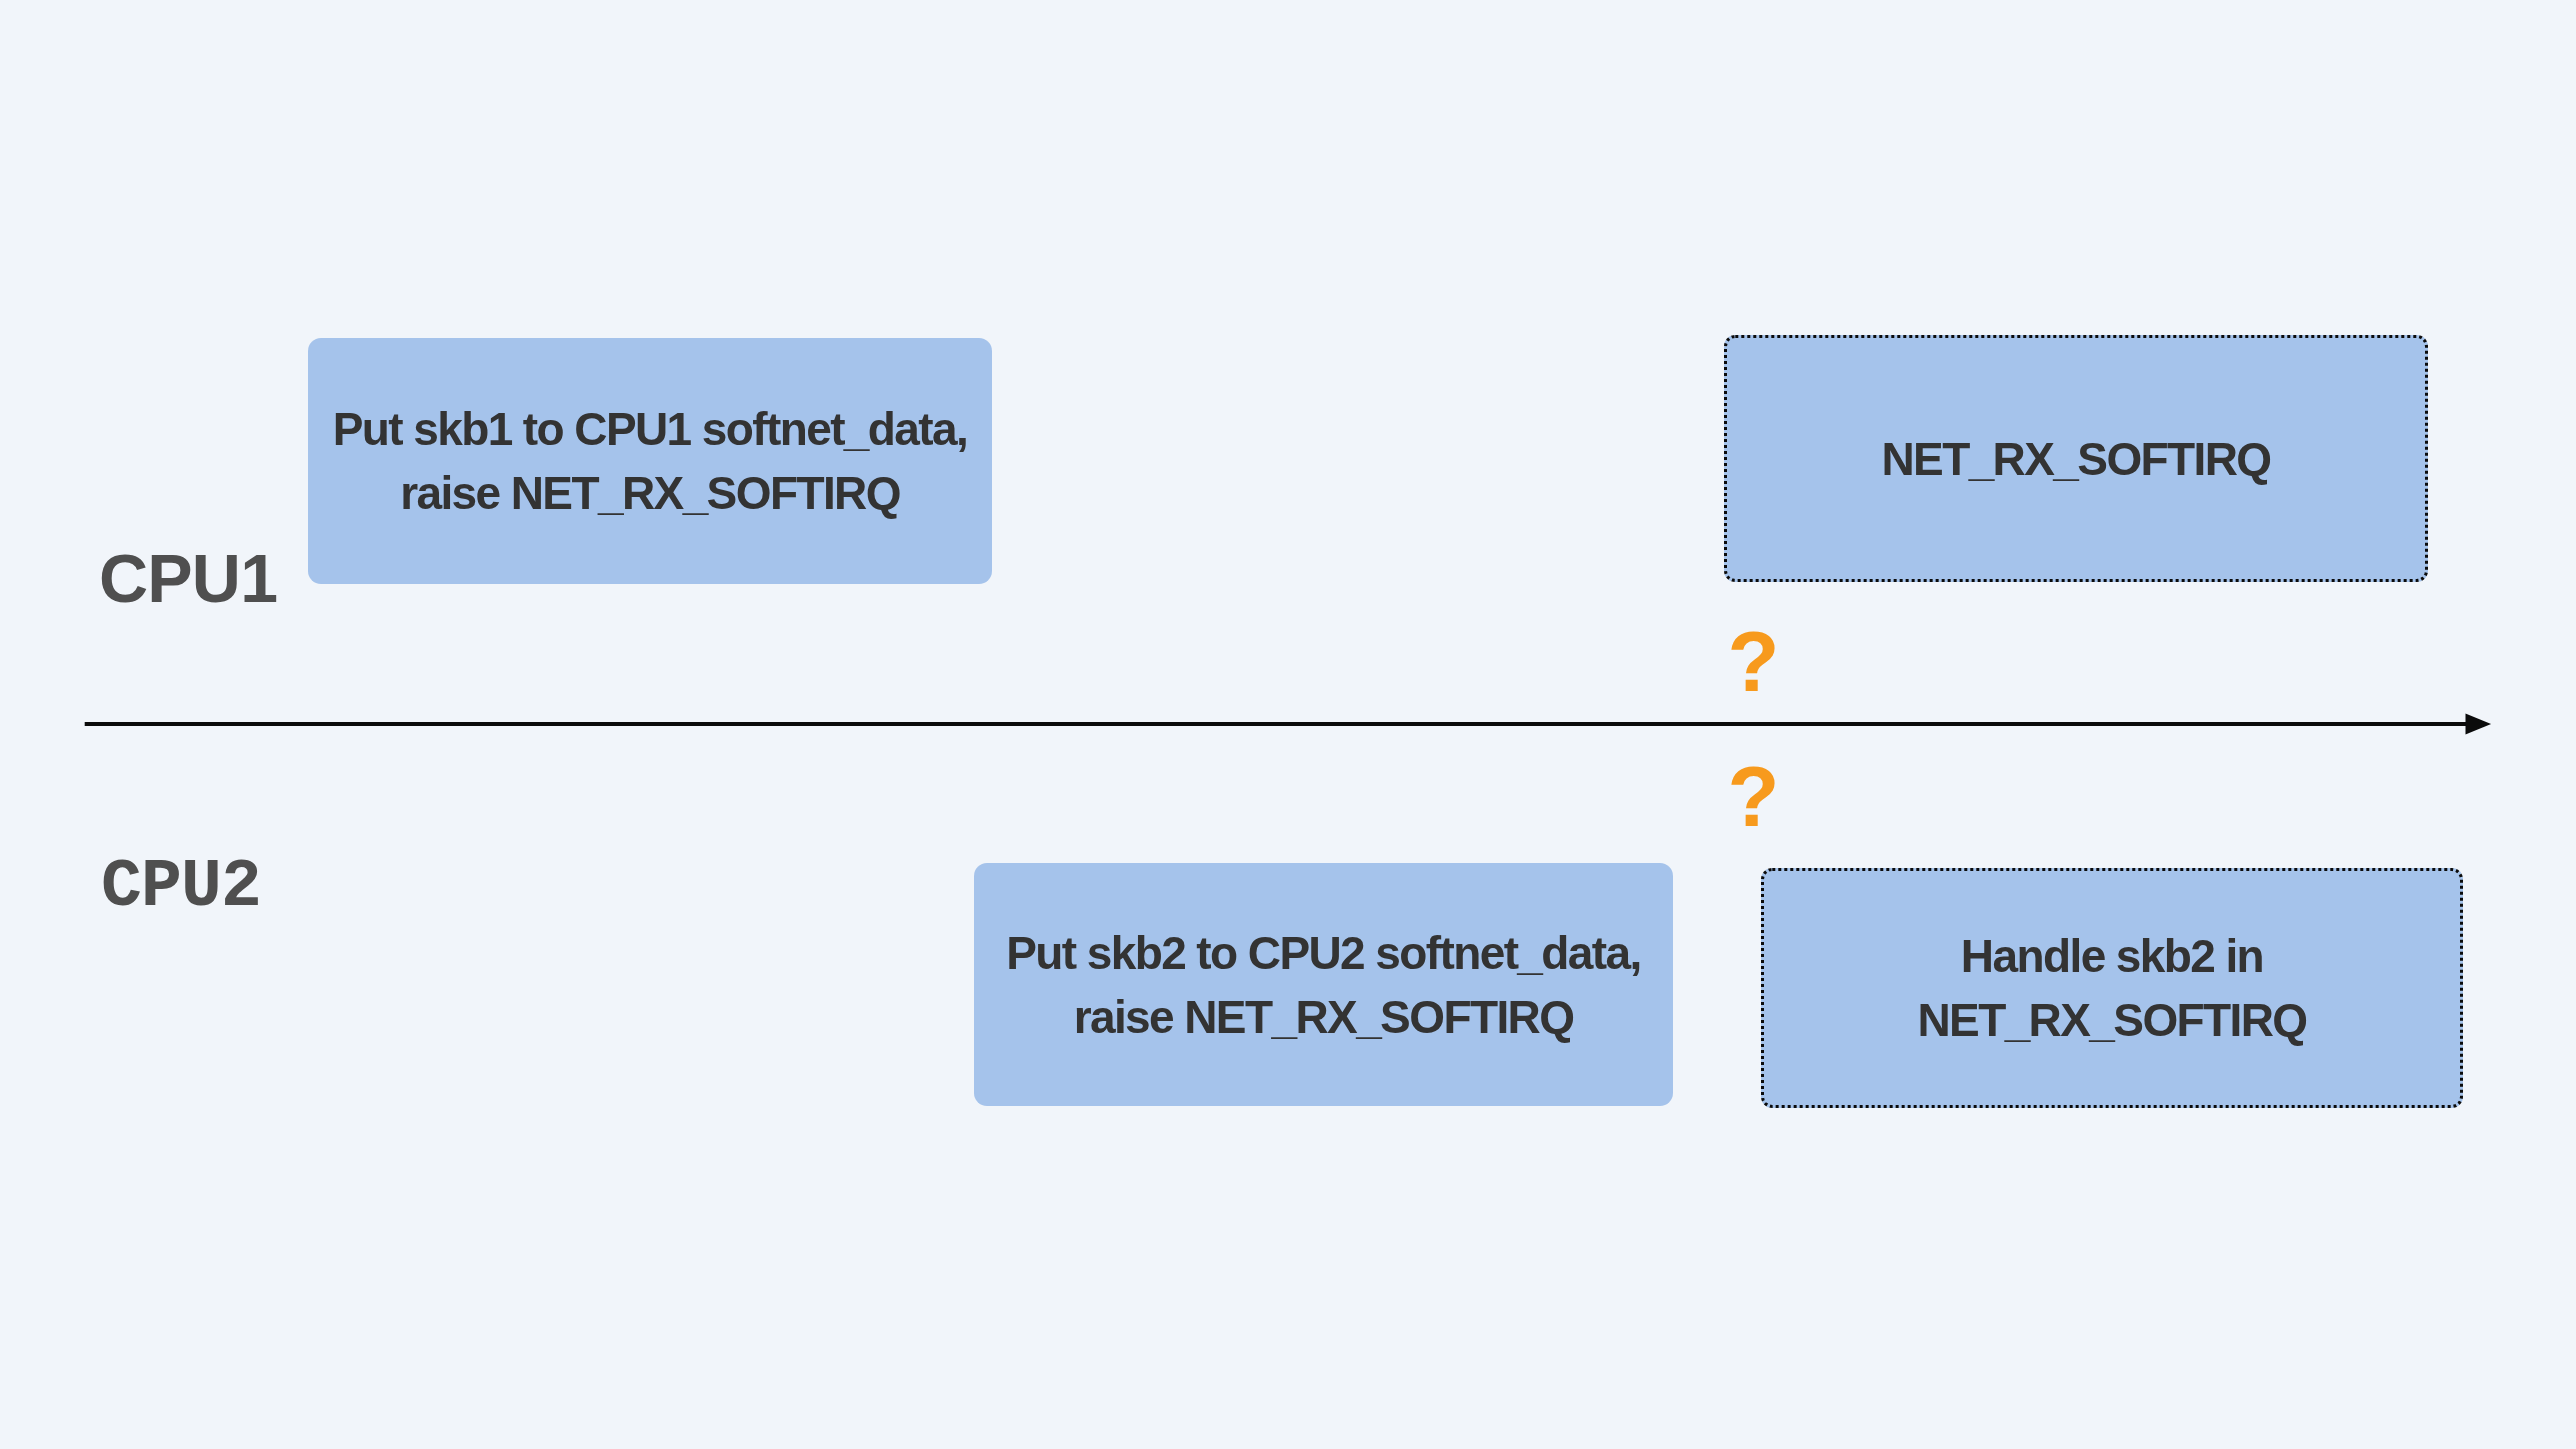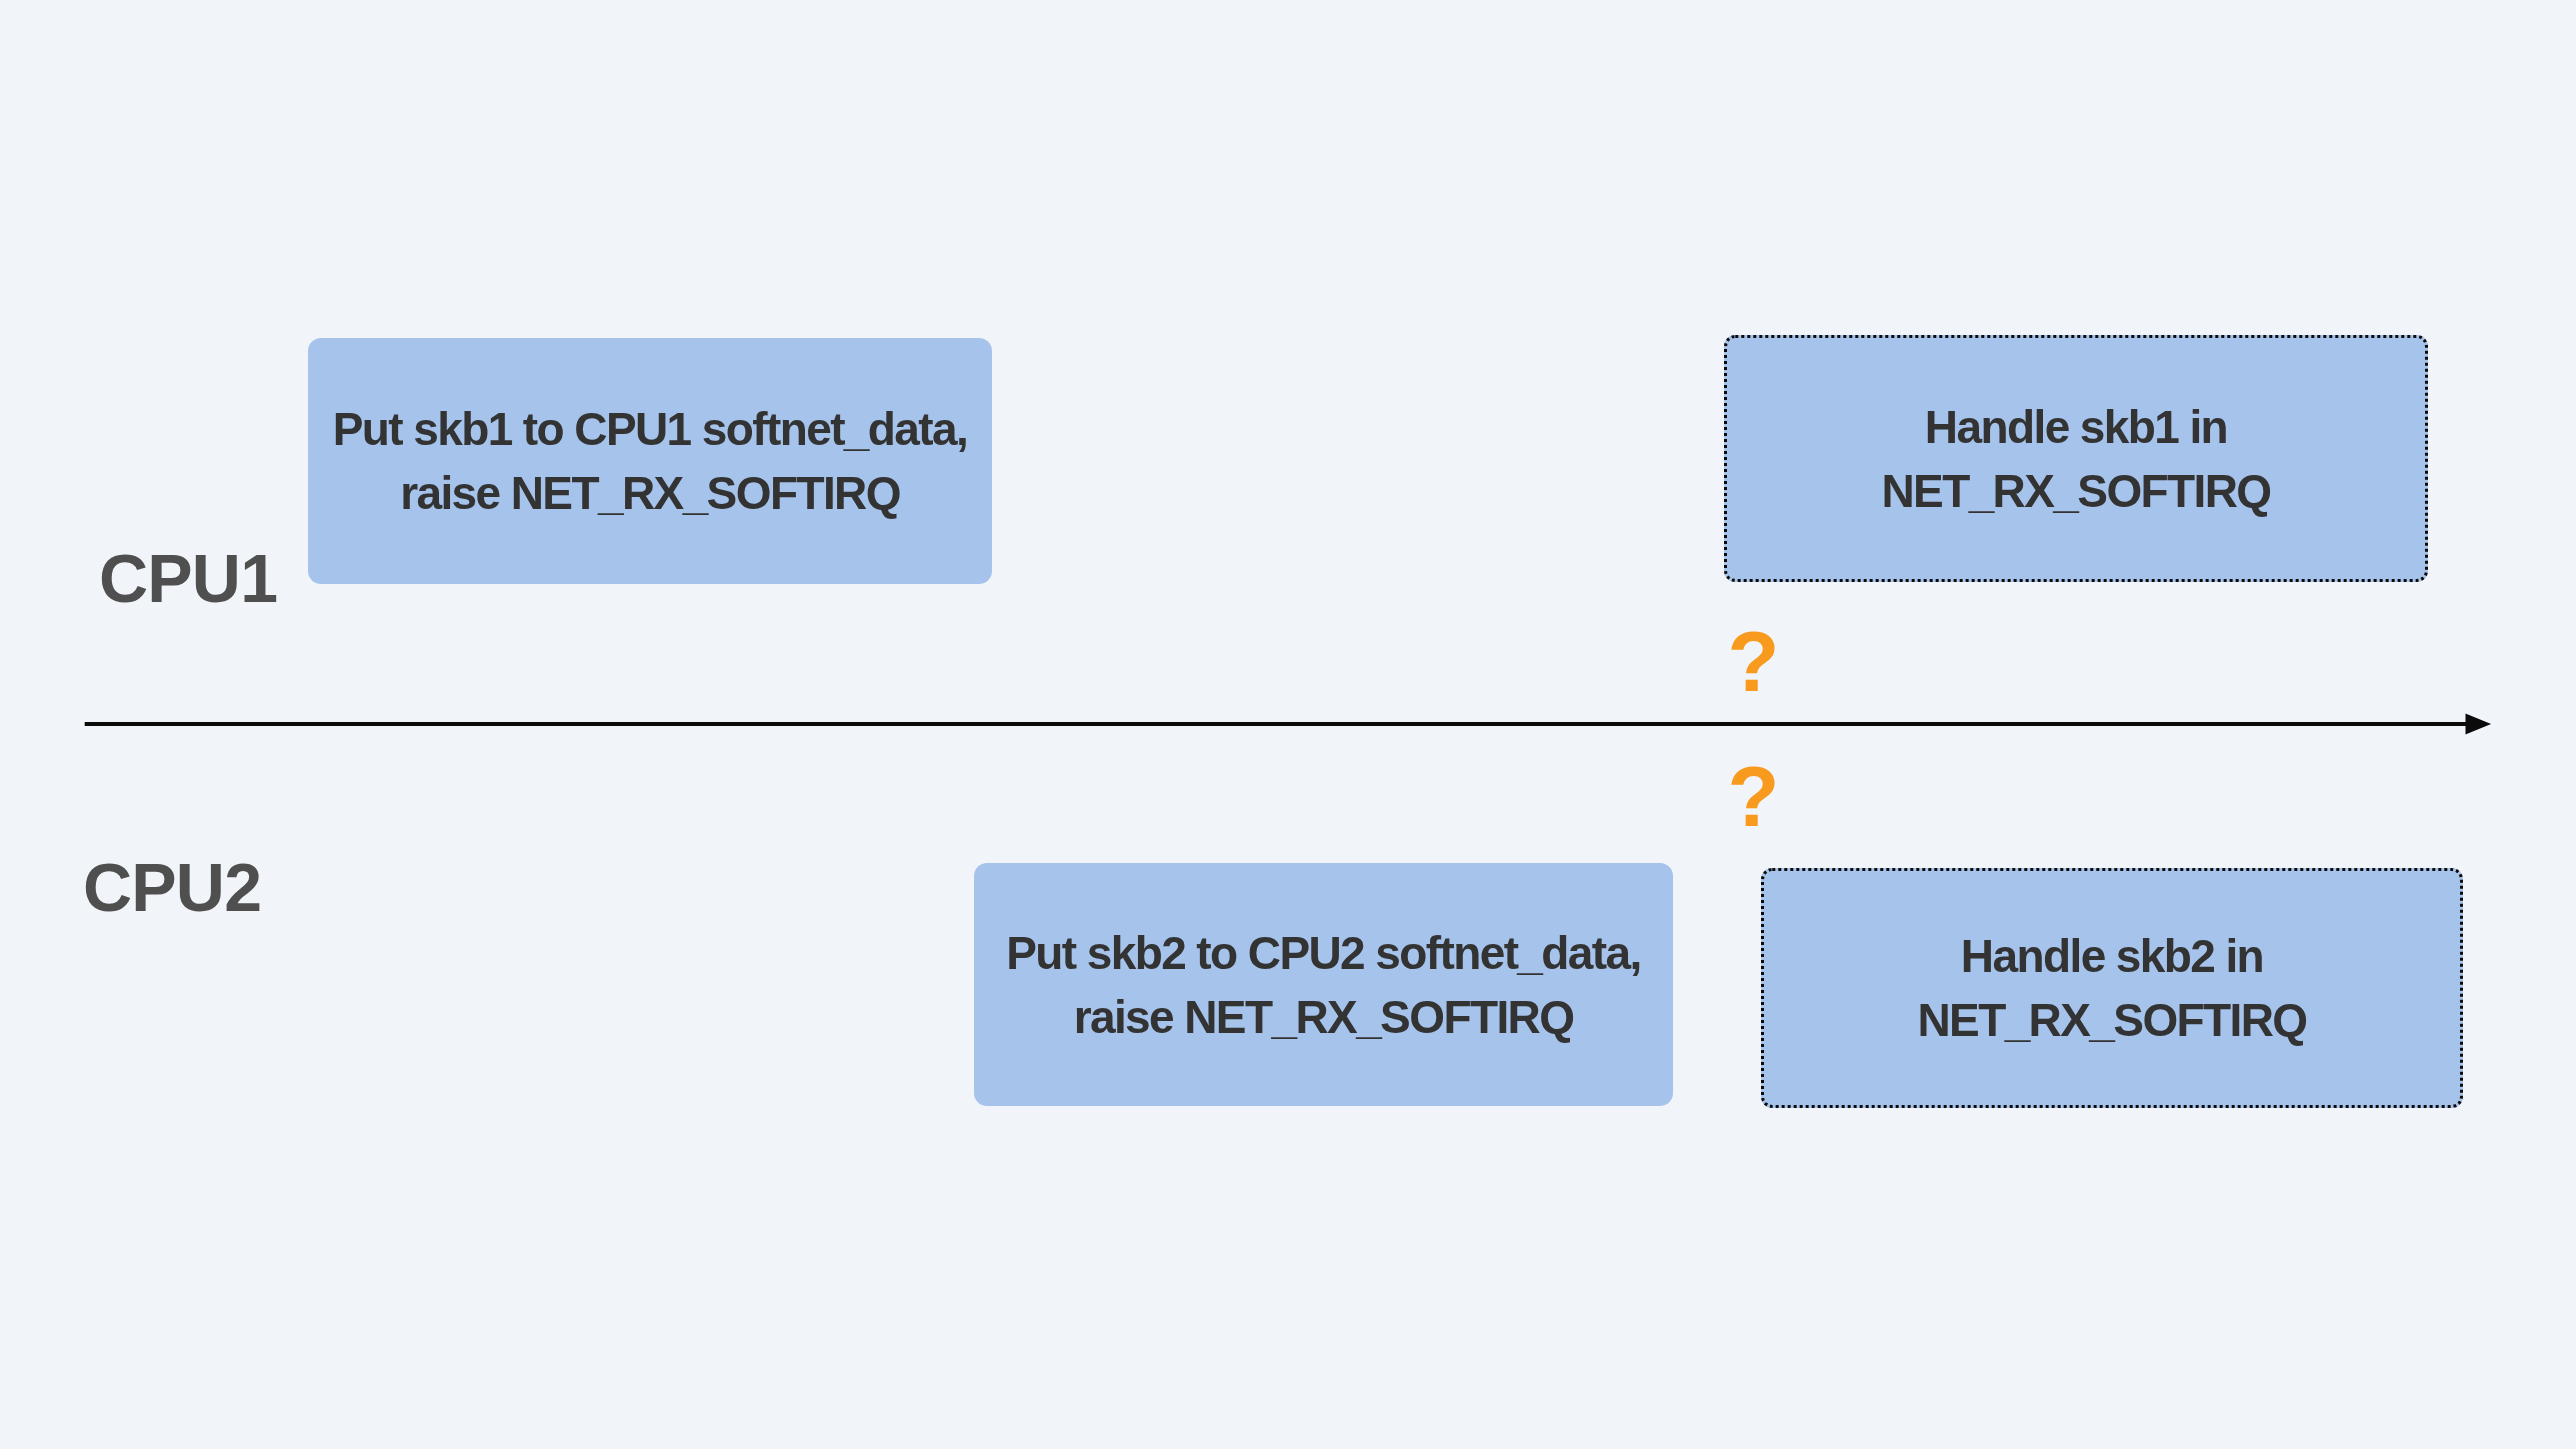--- a/index.html
+++ b/index.html
@@ -21,21 +21,21 @@
   .lane-label {
     position: absolute;
     color: #4F4F4F;
     font-size: 68px;
     font-weight: 600;
     letter-spacing: -0.8px;
     line-height: 68px;
     white-space: nowrap;
   }
   #cpu1-label { left: 99px; top: 544px; }
-  #cpu2-label { left: 83px; top: 853px; }
+  #cpu2-label { left: 101px; top: 853px; font-family: Liberation Mono, monospace; }
 
   #timeline-svg {
     position: absolute;
     left: 77px;
     top: 700px;
     width: 2425px;
     height: 48px;
   }
 
   .box {
@@ -91,21 +91,20 @@
     <line x1="0" y1="30" x2="2982" y2="30" stroke="#0B0B0B" stroke-width="5"></line>
     <polygon points="2976,17 3008,30 2976,43" fill="#0B0B0B"></polygon>
   </svg>
 
   <div class="box solid" id="box-put-skb1">
     <span>Put skb1 to CPU1 softnet_data,</span>
     <span>raise NET_RX_SOFTIRQ</span>
   </div>
 
   <div class="box dotted" id="box-handle-skb1">
-    <span>Handle skb1 in</span>
     <span>NET_RX_SOFTIRQ</span>
   </div>
 
   <div class="box solid" id="box-put-skb2">
     <span>Put skb2 to CPU2 softnet_data,</span>
     <span>raise NET_RX_SOFTIRQ</span>
   </div>
 
   <div class="box dotted" id="box-handle-skb2">
     <span>Handle skb2 in</span>

